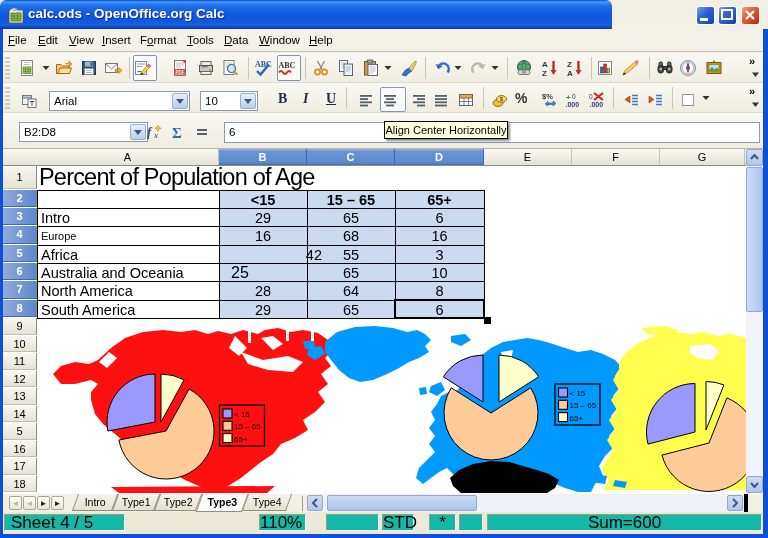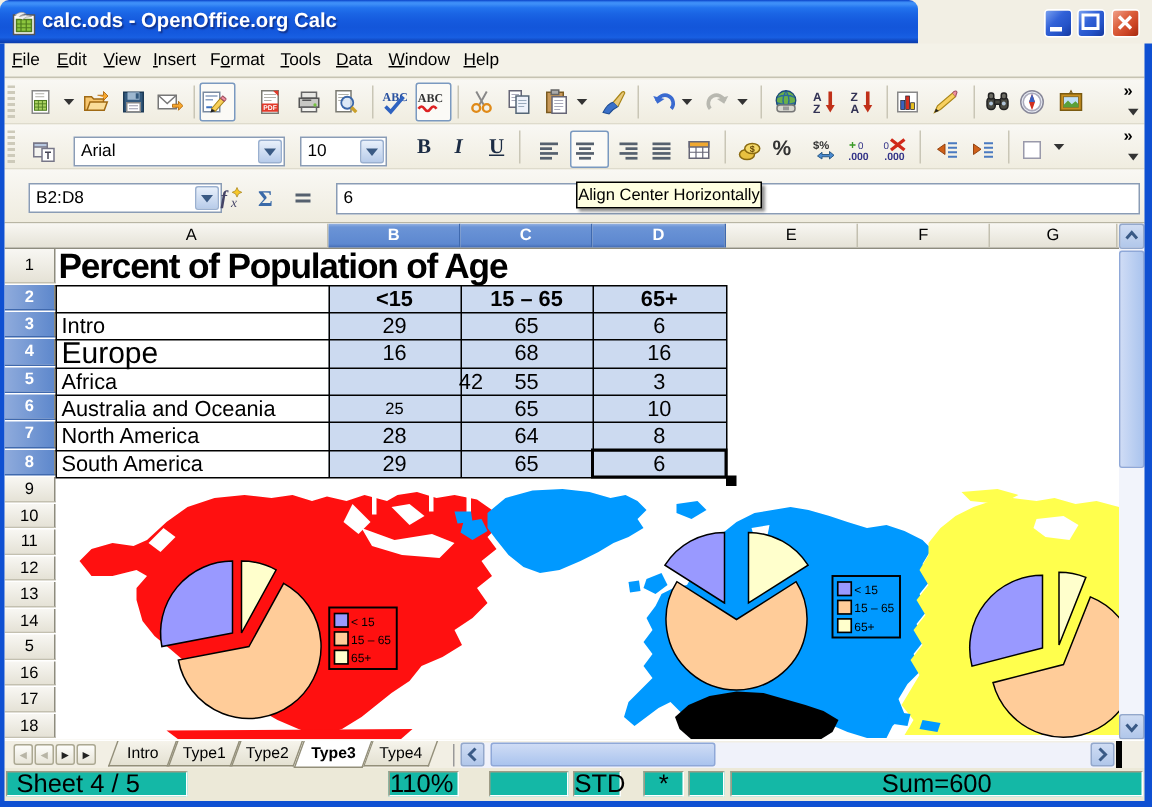--- a/index.html
+++ b/index.html
@@ -384,21 +384,21 @@
 <div class="rh" style="top:204.0px;height:16.5px;line-height:16px">11</div>
 <div class="rh" style="top:221.5px;height:16.5px;line-height:16px">12</div>
 <div class="rh" style="top:239.0px;height:16.5px;line-height:16px">13</div>
 <div class="rh" style="top:256.5px;height:16.5px;line-height:16px">14</div>
 <div class="rh" style="top:274.0px;height:16.5px;line-height:16px">5</div>
 <div class="rh" style="top:291.5px;height:16.5px;line-height:16px">16</div>
 <div class="rh" style="top:309.0px;height:16.5px;line-height:16px">17</div>
 <div class="rh" style="top:326.5px;height:16.5px;line-height:16px">18</div>
     </div>
   <div id="cells">
-      <div class="cell" style="left:36px;top:17px;font-size:23.5px;line-height:23.5px;font-weight:bold;letter-spacing:-0.8px">Percent of Population of Age</div>
+      <div class="cell" style="left:36px;top:17px;font-size:23.5px;line-height:23.5px;font-weight:normal;letter-spacing:-0.8px">Percent of Population of Age</div>
 <div class="abs selbg" style="left:216px;top:40.5px;width:265px;height:128.5px"></div>
 <div class="abs" style="left:34px;top:40.5px;width:447px;height:1px;background:#000"></div>
 <div class="abs" style="left:34px;top:58.9px;width:447px;height:1px;background:#000"></div>
 <div class="abs" style="left:34px;top:77.2px;width:447px;height:1px;background:#000"></div>
 <div class="abs" style="left:34px;top:95.6px;width:447px;height:1px;background:#000"></div>
 <div class="abs" style="left:34px;top:113.9px;width:447px;height:1px;background:#000"></div>
 <div class="abs" style="left:34px;top:132.3px;width:447px;height:1px;background:#000"></div>
 <div class="abs" style="left:34px;top:150.7px;width:447px;height:1px;background:#000"></div>
 <div class="abs" style="left:34px;top:169.0px;width:447px;height:1px;background:#000"></div>
 <div class="abs" style="left:34px;top:40.5px;width:1px;height:128.5px;background:#000"></div>
@@ -406,30 +406,30 @@
 <div class="abs" style="left:304px;top:40.5px;width:1px;height:128.5px;background:#000"></div>
 <div class="abs" style="left:392px;top:40.5px;width:1px;height:128.5px;background:#000"></div>
 <div class="abs" style="left:481px;top:40.5px;width:1px;height:128.5px;background:#000"></div>
 <div class="cell" style="left:216px;top:40.5px;width:88px;height:18.4px;text-align:center;line-height:21px;font-weight:bold;font-size:14.5px">&lt;15</div>
 <div class="cell" style="left:304px;top:40.5px;width:88px;height:18.4px;text-align:center;line-height:21px;font-weight:bold;font-size:14.5px">15 – 65</div>
 <div class="cell" style="left:392px;top:40.5px;width:89px;height:18.4px;text-align:center;line-height:21px;font-weight:bold;font-size:14.5px">65+</div>
 <div class="cell" style="left:38px;top:58.9px;height:18.4px;line-height:20px;font-size:14.5px">Intro</div>
 <div class="cell" style="left:216px;top:58.9px;width:88px;height:18.4px;text-align:center;line-height:20px;font-size:14.5px">29</div>
 <div class="cell" style="left:304px;top:58.9px;width:88px;height:18.4px;text-align:center;line-height:20px;font-size:14.5px">65</div>
 <div class="cell" style="left:392px;top:58.9px;width:89px;height:18.4px;text-align:center;line-height:20px;font-size:14.5px">6</div>
-<div class="cell" style="left:38px;top:77.2px;height:18.4px;line-height:20px;font-size:20px">Europe</div>
+<div class="cell" style="left:38px;top:77.2px;height:18.4px;line-height:20px;font-size:11px">Europe</div>
 <div class="cell" style="left:216px;top:77.2px;width:88px;height:18.4px;text-align:center;line-height:20px;font-size:14.5px">16</div>
 <div class="cell" style="left:304px;top:77.2px;width:88px;height:18.4px;text-align:center;line-height:20px;font-size:14.5px">68</div>
 <div class="cell" style="left:392px;top:77.2px;width:89px;height:18.4px;text-align:center;line-height:20px;font-size:14.5px">16</div>
 <div class="cell" style="left:38px;top:95.6px;height:18.4px;line-height:20px;font-size:14.5px">Africa</div>
 <div class="cell" style="left:231px;top:95.6px;width:88px;height:18.4px;text-align:right;line-height:20px;font-size:14.5px">42</div>
 <div class="cell" style="left:304px;top:95.6px;width:88px;height:18.4px;text-align:center;line-height:20px;font-size:14.5px">55</div>
 <div class="cell" style="left:392px;top:95.6px;width:89px;height:18.4px;text-align:center;line-height:20px;font-size:14.5px">3</div>
 <div class="cell" style="left:38px;top:113.9px;height:18.4px;line-height:20px;font-size:14.5px">Australia and Oceania</div>
-<div class="cell" style="left:216px;top:113.9px;width:88px;height:18.4px;text-align:center;line-height:20px;font-size:11px">25</div>
+<div class="cell" style="left:228px;top:113.9px;width:88px;height:18.4px;text-align:left;line-height:20px;font-size:16px">25</div>
 <div class="cell" style="left:304px;top:113.9px;width:88px;height:18.4px;text-align:center;line-height:20px;font-size:14.5px">65</div>
 <div class="cell" style="left:392px;top:113.9px;width:89px;height:18.4px;text-align:center;line-height:20px;font-size:14.5px">10</div>
 <div class="cell" style="left:38px;top:132.3px;height:18.4px;line-height:20px;font-size:14.5px">North America</div>
 <div class="cell" style="left:216px;top:132.3px;width:88px;height:18.4px;text-align:center;line-height:20px;font-size:14.5px">28</div>
 <div class="cell" style="left:304px;top:132.3px;width:88px;height:18.4px;text-align:center;line-height:20px;font-size:14.5px">64</div>
 <div class="cell" style="left:392px;top:132.3px;width:89px;height:18.4px;text-align:center;line-height:20px;font-size:14.5px">8</div>
 <div class="cell" style="left:38px;top:150.7px;height:18.4px;line-height:20px;font-size:14.5px">South America</div>
 <div class="cell" style="left:216px;top:150.7px;width:88px;height:18.4px;text-align:center;line-height:20px;font-size:14.5px">29</div>
 <div class="cell" style="left:304px;top:150.7px;width:88px;height:18.4px;text-align:center;line-height:20px;font-size:14.5px">65</div>
 <div class="cell" style="left:392px;top:150.7px;width:89px;height:18.4px;text-align:center;line-height:20px;font-size:14.5px">6</div>

